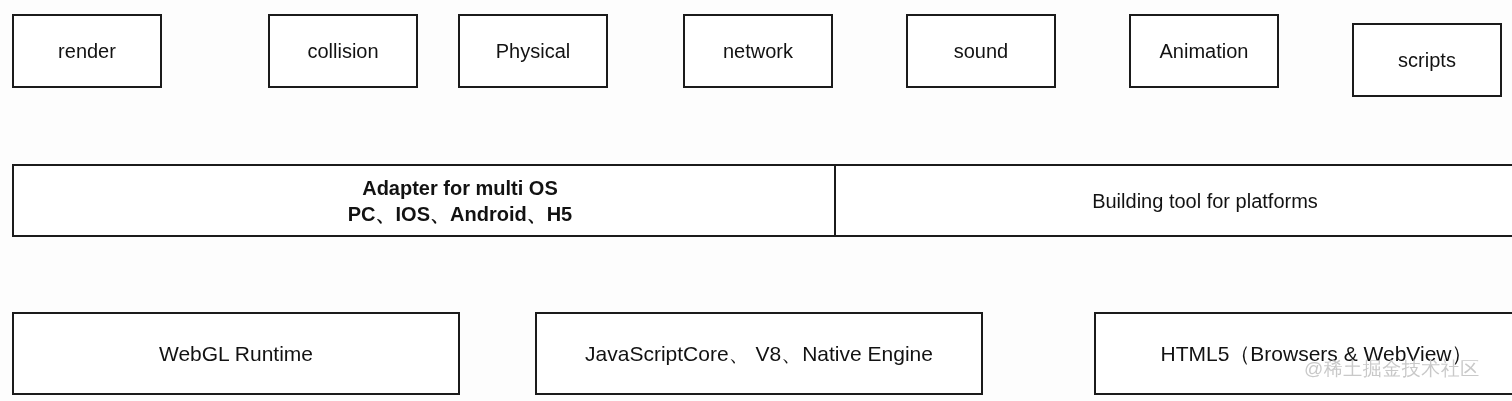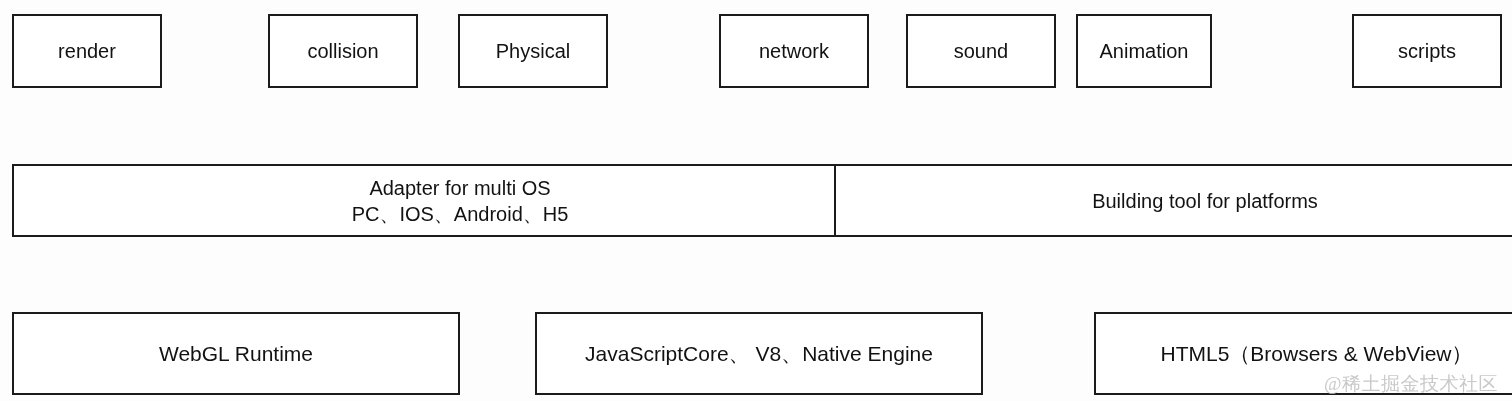--- a/index.html
+++ b/index.html
@@ -36,55 +36,54 @@
 
   
   .row-modules .node {
     top: 14px;
     height: 74px;
     font-size: 20px;
   }
   .m0 { left: 12px;   width: 150px; }
   .m1 { left: 236px;  width: 150px; margin-left: 32px; }
   .m2 { left: 458px;  width: 150px; }
-  .m3 { left: 683px;  width: 150px; margin-left: 36px; }
+  .m3 { left: 683px;  width: 150px; }
   .m4 { left: 906px;  width: 150px; text-align: center; }
-  .m5 { left: 1076px; width: 136px; }
-  .m6 { left: 1352px; width: 150px; }
+  .m5 { left: 1129px; width: 150px; }
+  .m6 { left: 1352px; width: 150px; margin-top: 9px; }
 
   
   .row-tooling .node {
     top: 164px;
     height: 73px;
     font-size: 20px;
   }
-  .t0 { left: 12px;  width: 896px; }
+  .t0 { left: 12px;  width: 896px; font-weight: bold; }
   .t1 { left: 834px; width: 742px; }
 
   
   .row-runtime .node {
     top: 312px;
     height: 83px;
     font-size: 21px;
   }
   .r0 { left: 12px;   width: 448px; }
   .r1 { left: 535px;  width: 448px; }
   .r2 { left: 1094px; width: 445px; }
 
   .watermark {
     position: absolute;
     left: 1304px;
-    top: 371px;
+    top: 356px;
     font-size: 19px;
     color: #c9c9c9;
     letter-spacing: 0.5px;
     white-space: nowrap;
-    font-family: Liberation Serif, serif;
+    font-family: Liberation Sans, sans-serif;
     pointer-events: none;
-    margin-left: 20px;
   }
 </style>
 </head>
 <body>
 
 <div id="diagram">
 
   <div class="row-modules">
     <div class="node m0">render</div>
     <div class="node m1">collision</div>

